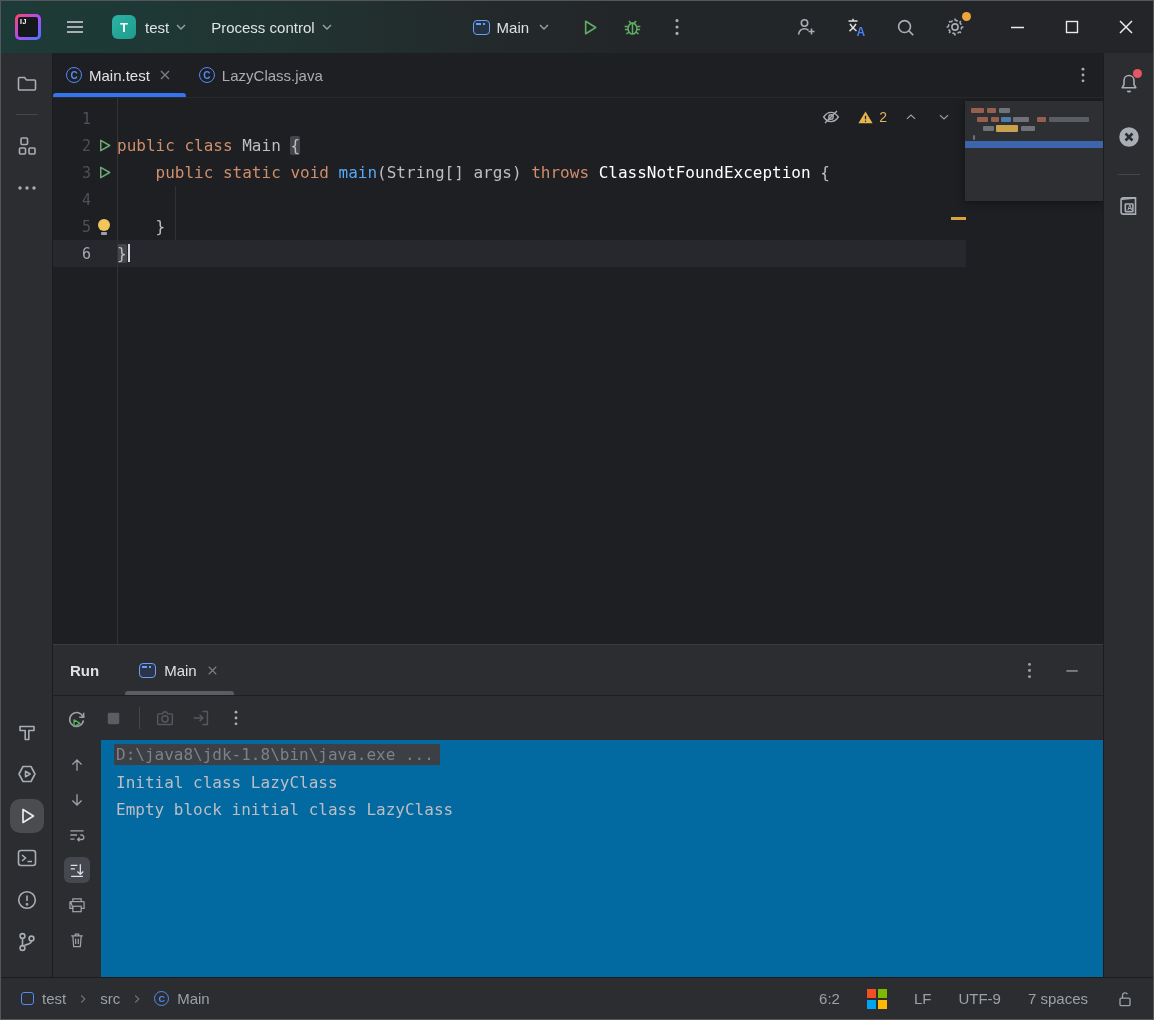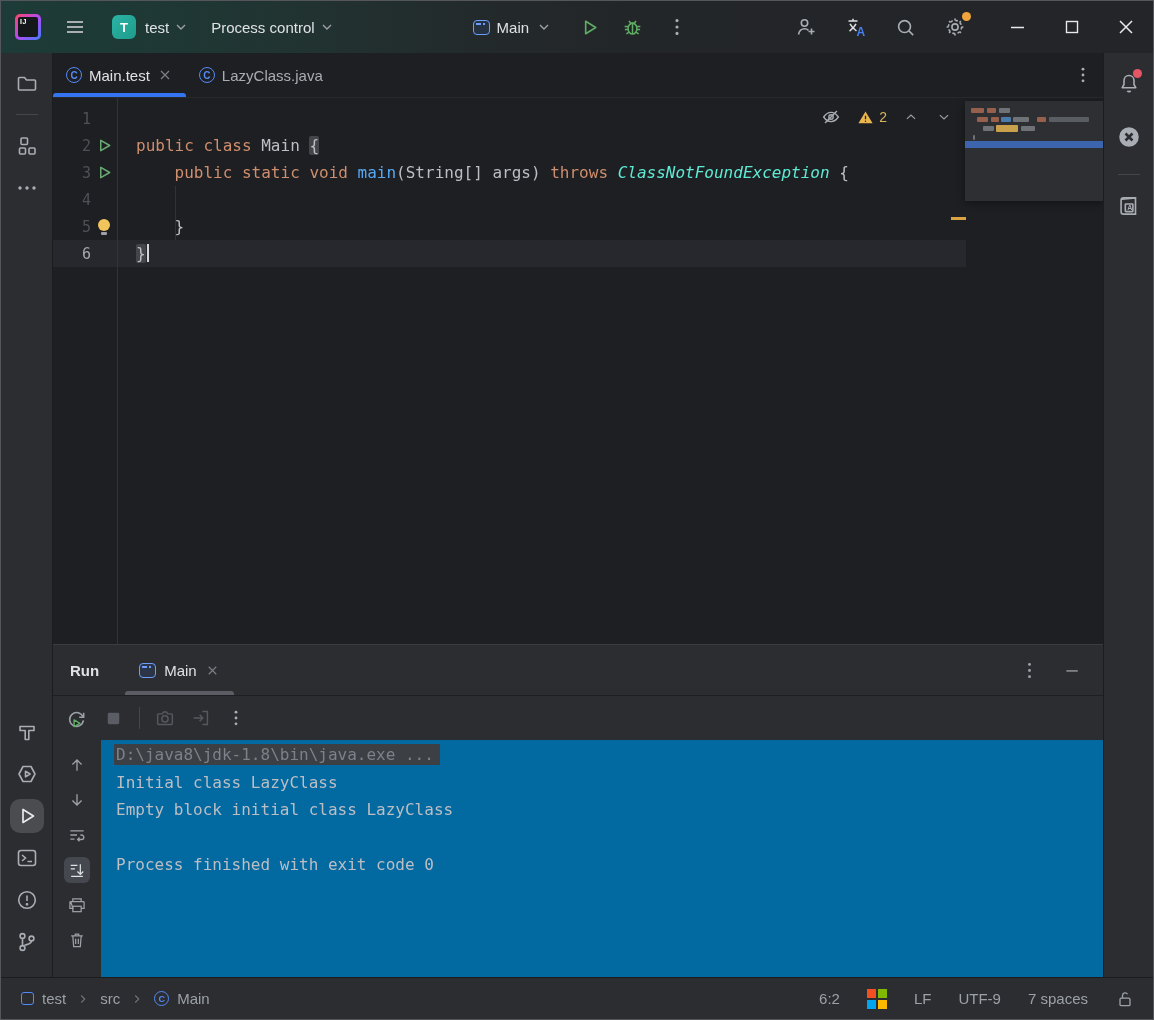--- a/index.html
+++ b/index.html
@@ -61,27 +61,27 @@
   .tabbar-more { margin-left:auto; width:40px; }
 
   
   .editor { flex:1; position:relative; background:#1e1f22; overflow:hidden; }
   .editor-lines { padding-top:7px; font-family:"DejaVu Sans Mono", monospace; font-size:16px; }
   .line { display:flex; align-items:center; height:27px; width:913px; }
   .line.current { background:#26282e; }
   .ln { width:38px; flex:none; text-align:right; color:#4d5157; font-size:15px; }
   .line.current .ln { color:#a6a9b0; }
   .gicon { width:26px; flex:none; display:flex; align-items:center; justify-content:center; }
-  .ct { white-space:pre; padding-left:19px; color:#bcbec4; }
+  .ct { white-space:pre; color:#bcbec4; }
   .gutter-sep { position:absolute; left:64px; top:0; bottom:0; width:1px; background:#313337; z-index:2; }
   .indent-guide { position:absolute; left:122px; top:88px; height:54px; width:1px; background:#2f3236; }
   .tk-kw { color:#cf8e6d; }
   .tk-fn { color:#56a8f5; }
   .tk-def { color:#bcbec4; }
-  .tk-muted { color:#5eead4;font-style:italic; }
+  .tk-muted { color:#ffffff; }
   .tk-var { color:#6f737a; }
   .tk-brace { color:#bcbec4; background:#43454a; border-radius:2px; }
   .caret { display:inline-block; width:2px; height:18px; background:#d4d7dd; vertical-align:-3px; margin-left:1px; }
   .bulb { display:inline-block; width:12px; height:16px; position:relative; }
   .bulb::before { content:""; position:absolute; top:0; left:0; width:12px; height:12px; border-radius:50%; background:#f2c55c; }
   .bulb::after { content:""; position:absolute; bottom:0; left:3px; width:6px; height:3px; background:#9da0a8; border-radius:1px; }
 
   .inspect-widget { position:absolute; top:8px; right:150px; display:flex; align-items:center; gap:15px; color:#9da0a8; }
   .warn-group { display:flex; align-items:center; gap:5px; color:#d9b55f; font-size:14px; }
   .minimap { position:absolute; top:3px; right:0; width:138px; height:100px; background:#2e2f32; box-shadow:0 2px 8px rgba(0,0,0,.4); }
@@ -606,21 +606,20 @@
                 <svg width="20" height="20">
                   <use href="#i-trash"></use>
                 </svg>
               </div>
           </div>
           <div class="console-out" id="console-lines">
               <div class="cline"><span class="cmd">D:\java8\jdk-1.8\bin\java.exe ...</span></div>
               <div class="cline">Initial class LazyClass</div>
               <div class="cline">Empty block initial class LazyClass</div>
               <div class="cline"></div>
-              <div class="cline">Process finished with exit code 0</div>
             </div>
         </div>
       </div>
     </div>
 
     <div class="stripe right">
       <div class="icon-btn" style="position:relative">
         <svg width="24" height="24">
             <use href="#i-bell"></use>
           </svg>

